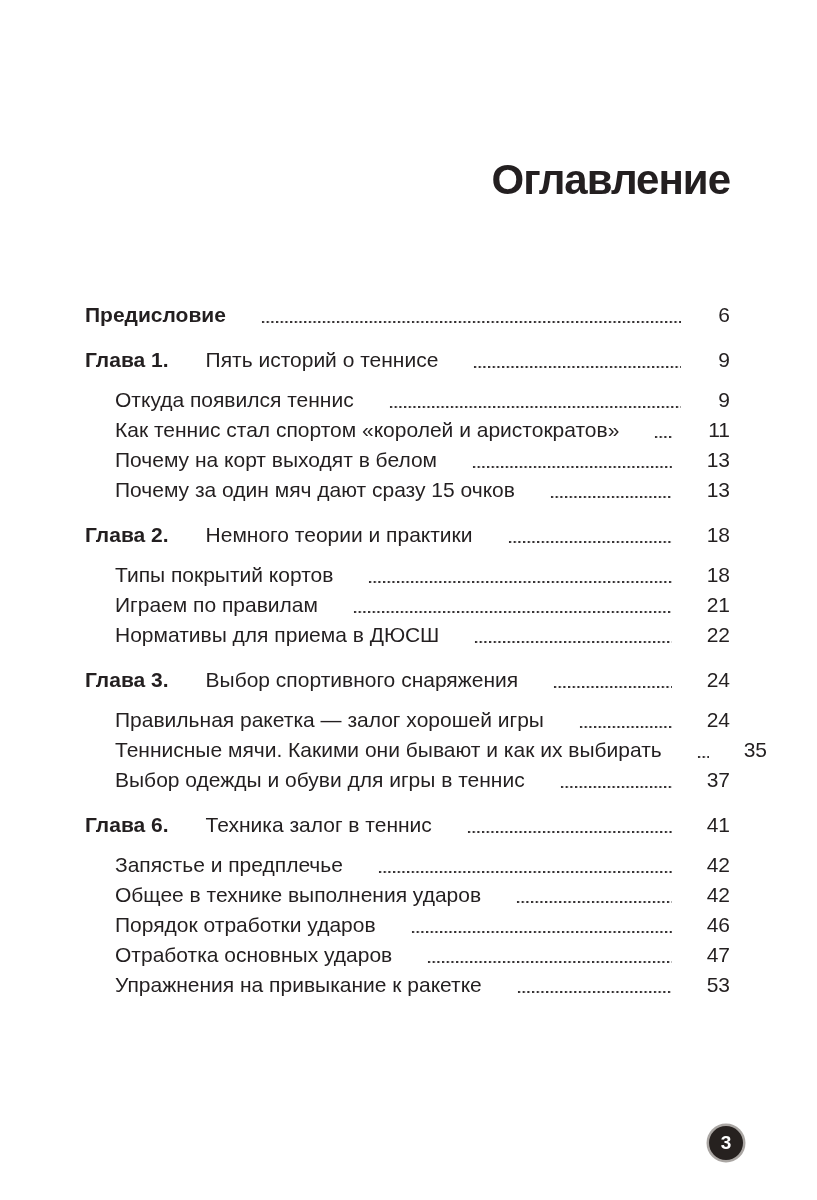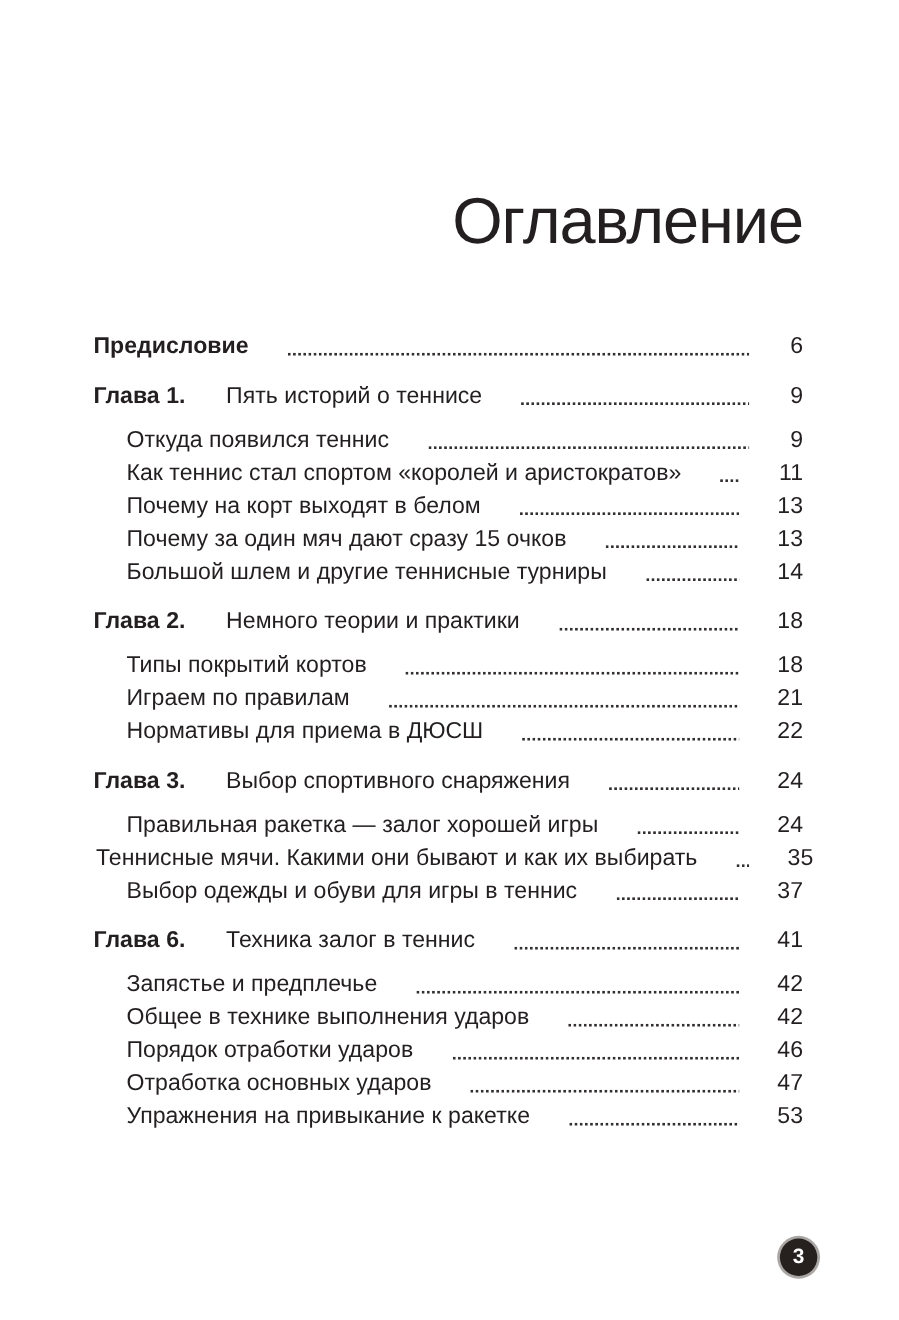--- a/index.html
+++ b/index.html
@@ -13,22 +13,22 @@
     height: 1200px;
     background: #ffffff;
     font-family: "Liberation Sans", "DejaVu Sans", sans-serif;
     color: #231f20;
     overflow: hidden;
   }
   .page-title {
     position: absolute;
     top: 128px;
     right: 87px;
-    font-size: 59px;
-    font-weight: 400;
+    font-size: 42px;
+    font-weight: 700;
     letter-spacing: -1px;
     line-height: 1.15;
     white-space: nowrap;
     text-align: right;
   }
   .toc {
     position: absolute;
     left: 85px;
     top: 300px;
     width: 645px;
@@ -36,21 +36,21 @@
   .toc-row {
     display: flex;
     align-items: baseline;
     font-size: 21px;
     line-height: 30px;
     gap: 31px;
   }
   .toc-row.standalone { margin-bottom: 15px; }
   .toc-row.chapter { margin-top: 15px; justify-content: flex-end; }
   .toc-row.chapter + .toc-row.sub { margin-top: 10px; }
-  .toc-row.sub { padding-left: 30px; justify-content: flex-end; }
+  .toc-row.sub { padding-left: 30px; }
   .lbl-bold {
     font-weight: 700;
     white-space: pre;
   }
   .lbl-bold:empty { display: none; }
   .lbl { white-space: pre; }
   .lbl:empty { display: none; }
   .toc-row.chapter .lbl { margin-left: 6px; }
   .leader {
     flex: 1 1 auto;
@@ -117,25 +117,20 @@
       <div class="toc-row sub">
       <span class="lbl">Почему на корт выходят в белом</span>
       <span class="leader"></span>
       <span class="pg">13</span>
     </div>
       <div class="toc-row sub">
       <span class="lbl">Почему за один мяч дают сразу 15 очков</span>
       <span class="leader"></span>
       <span class="pg">13</span>
     </div>
-      <div class="toc-row sub">
-      <span class="lbl">Большой шлем и другие теннисные турниры</span>
-      <span class="leader"></span>
-      <span class="pg">14</span>
-    </div>
       <div class="toc-row chapter">
       <span class="lbl-bold">Глава 2.</span>
         <span class="lbl">Немного теории и практики</span>
       <span class="leader"></span>
       <span class="pg">18</span>
     </div>
       <div class="toc-row sub">
       <span class="lbl">Типы покрытий кортов</span>
       <span class="leader"></span>
       <span class="pg">18</span>

